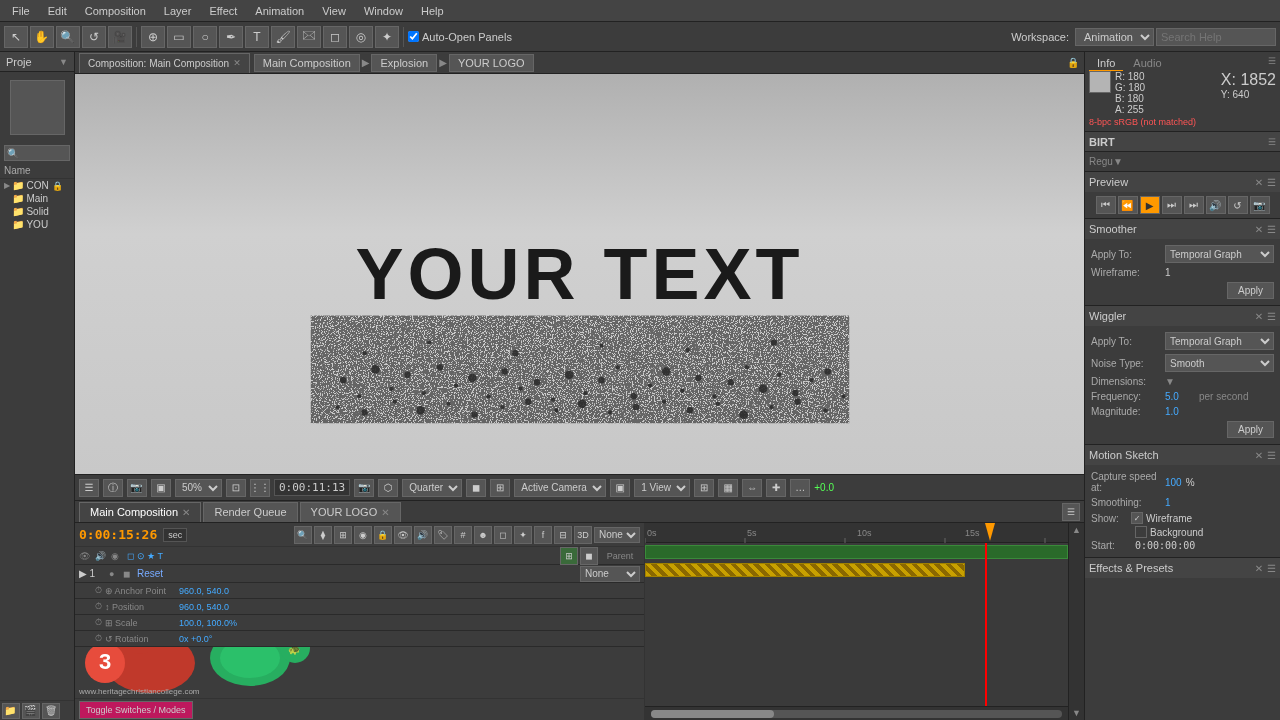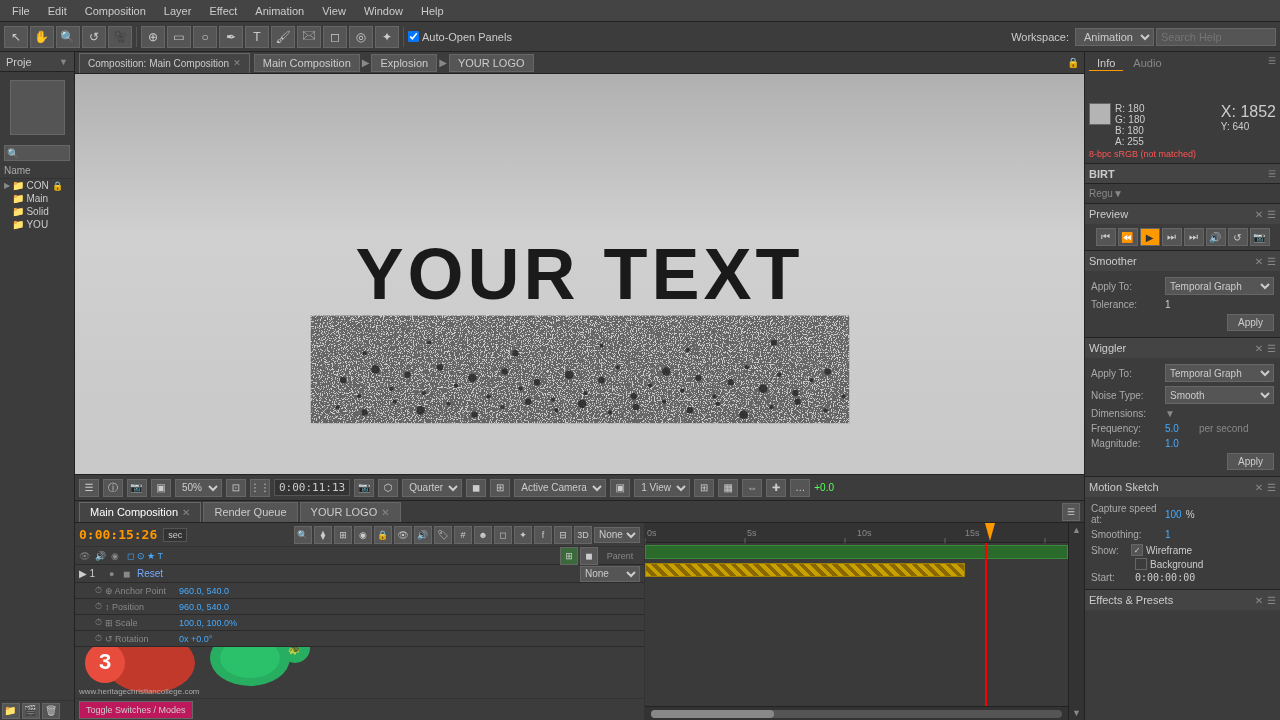--- a/index.html
+++ b/index.html
@@ -521,21 +521,21 @@
   </div>
 
   <div class="right-panel">
 
     <div style="padding:4px;border-bottom:1px solid #222;">
       <div class="info-tabs">
         <span class="info-tab">Info</span>
         <span class="info-tab inactive">Audio</span>
         <span style="margin-left:auto;font-size:9px;color:#888;cursor:pointer;">☰</span>
       </div>
-      <div style="display:flex;gap:4px;align-items:flex-start;margin-top:32px;">
+      <div style="display:flex;gap:4px;align-items:flex-start;">
         <div style="width:22px;height:22px;background:#b4b4b4;border:1px solid #666;"></div>
         <div>
           <div style="font-size:10px;color:#ccc;">R: 180</div>
           <div style="font-size:10px;color:#ccc;">G: 180</div>
           <div style="font-size:10px;color:#ccc;">B: 180</div>
           <div style="font-size:10px;color:#ccc;">A: 255</div>
         </div>
         <div style="margin-left:auto;">
           <div style="font-size:16px;color:#ccc;">X: 1852</div>
           <div style="font-size:10px;color:#ccc;">Y: 640</div>
@@ -578,21 +578,21 @@
         <span class="panel-menu">☰</span>
       </div>
       <div class="panel-content">
         <div class="prop-row">
           <span class="prop-label">Apply To:</span>
           <select class="prop-select">
             <option>Temporal Graph</option>
           </select>
         </div>
         <div class="prop-row">
-          <span class="prop-label">Tolerance:</span>
+          <span class="prop-label">Wireframe:</span>
           <span class="prop-val">1</span>
         </div>
         <button class="apply-btn">Apply</button>
       </div>
     </div>
 
     <div class="wiggler-panel">
       <div class="panel-header">
         <span class="panel-header-title">Wiggler</span>
         <span class="panel-close">✕</span>

